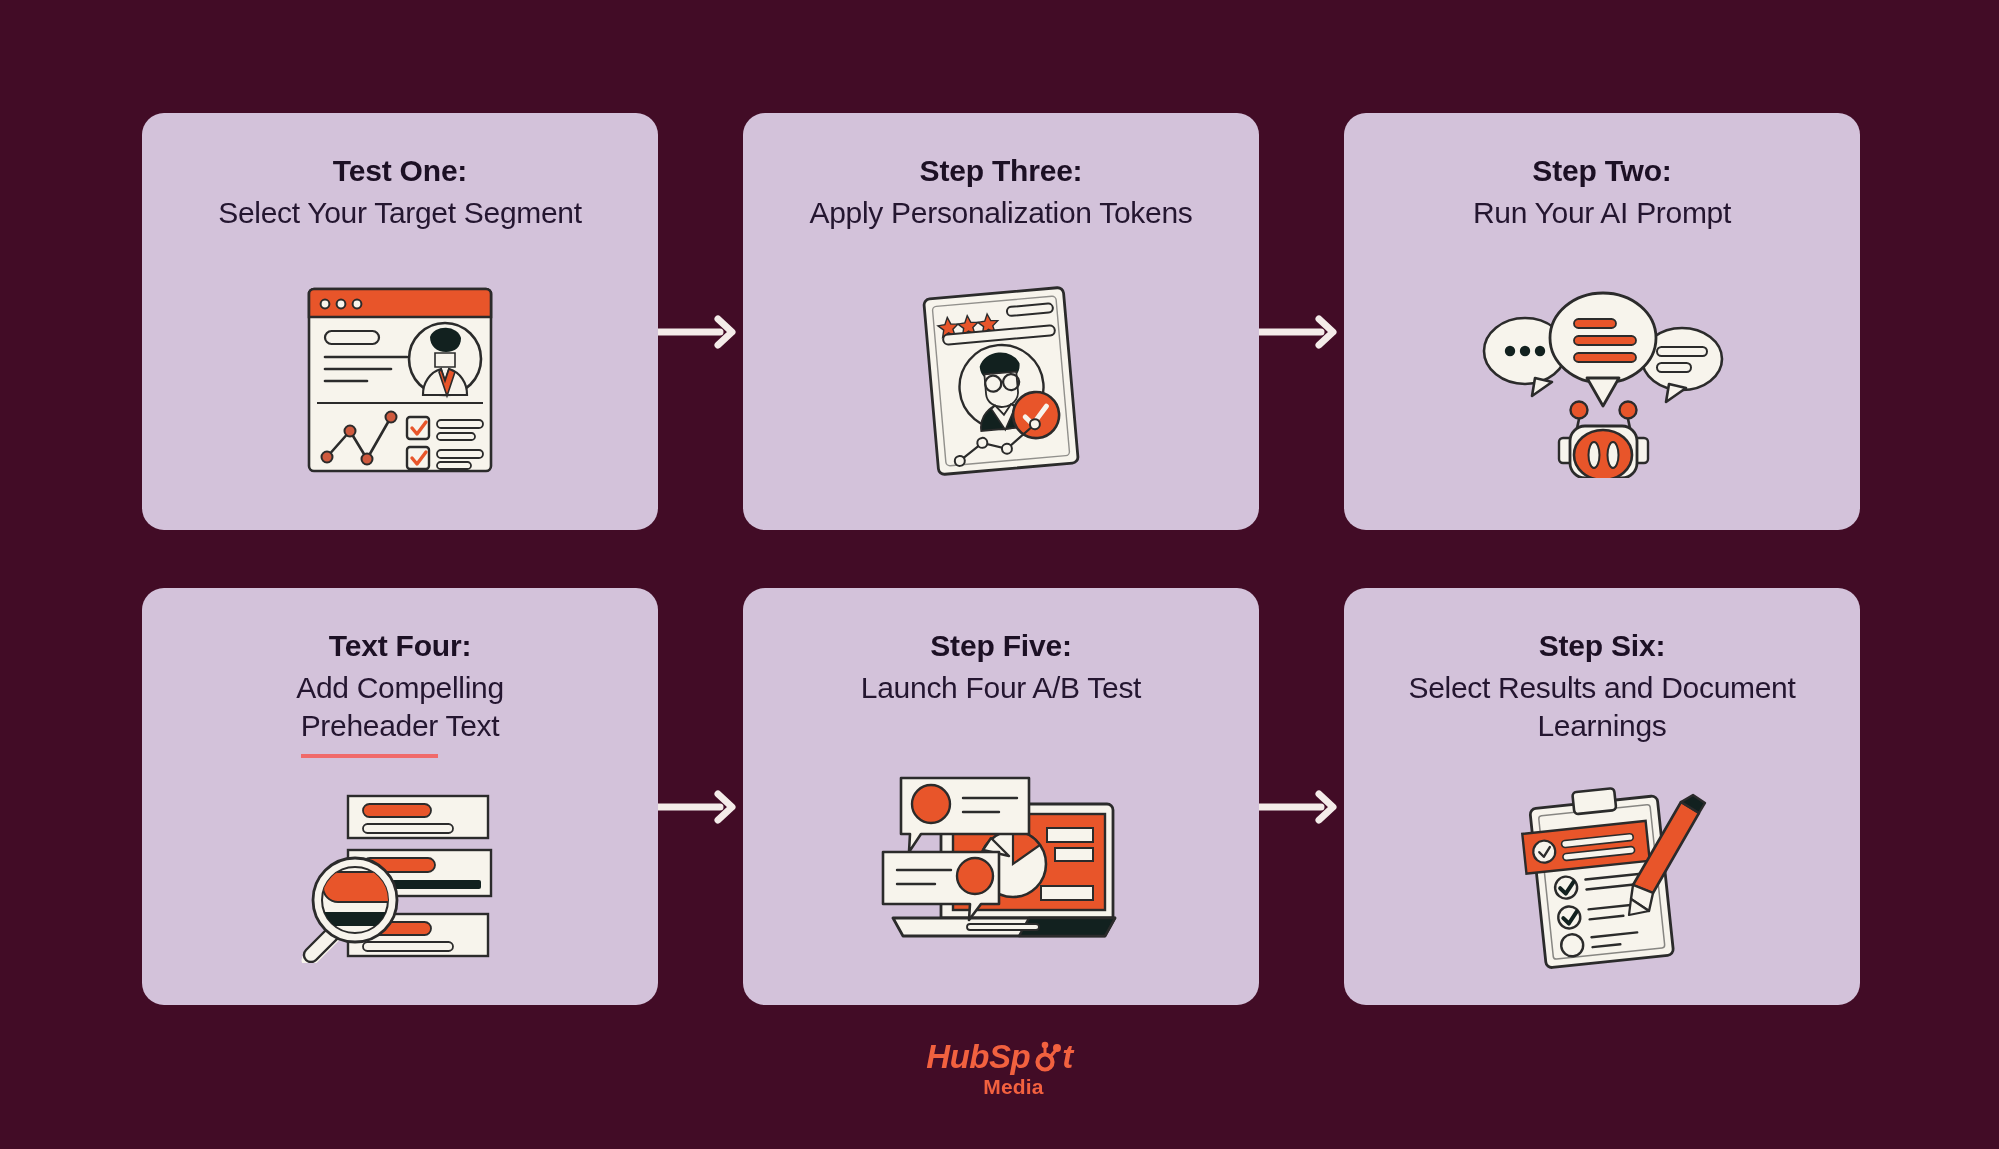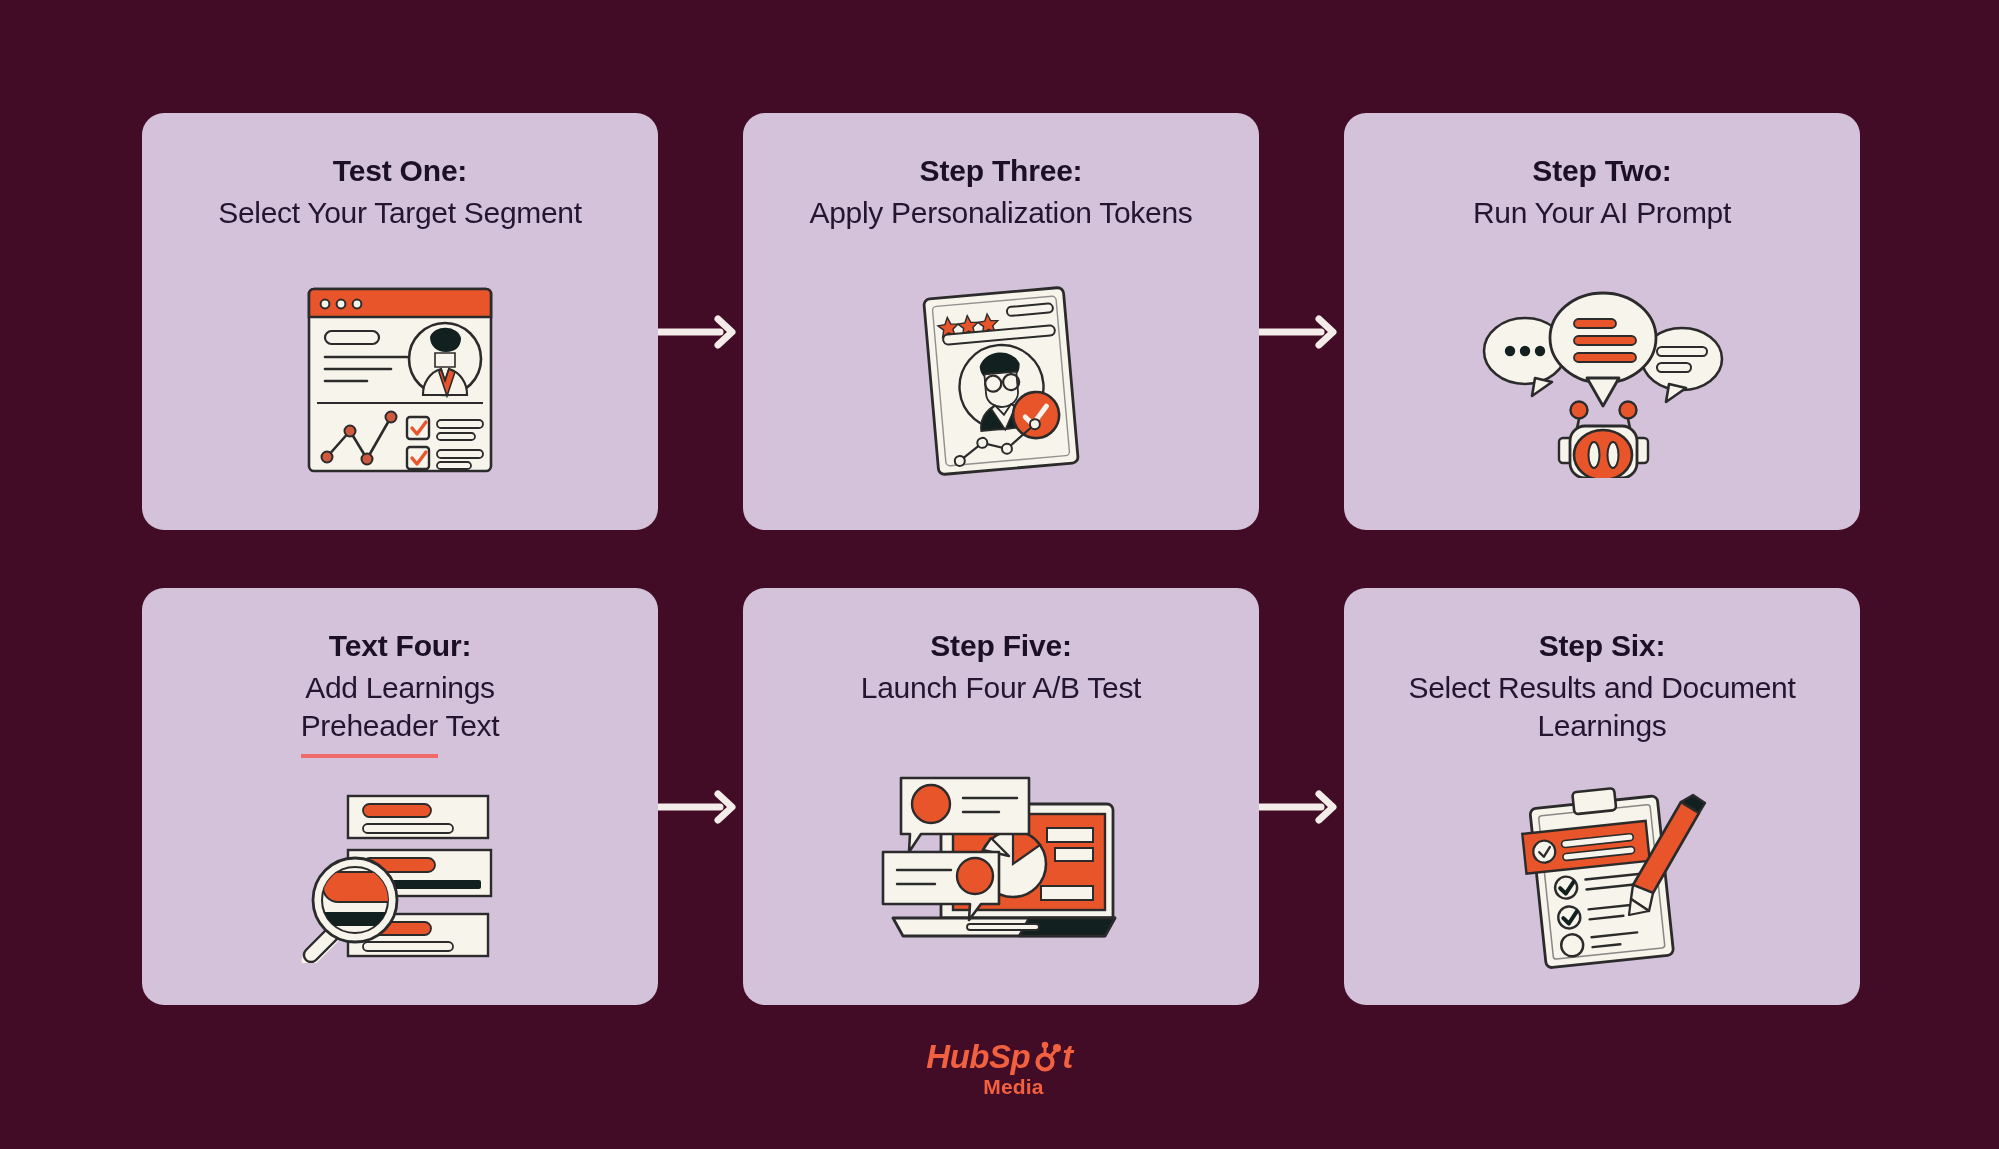--- a/index.html
+++ b/index.html
@@ -224,21 +224,21 @@
             <ellipse cx="117" cy="172" rx="5.5" ry="13" fill="#f7f4ec" stroke="#2b2b2b" stroke-width="2"></ellipse>
             <ellipse cx="136" cy="172" rx="5.5" ry="13" fill="#f7f4ec" stroke="#2b2b2b" stroke-width="2"></ellipse>
           </g>
         </svg>
       </div>
     </div>
 
     <div class="card">
       <div class="card-title">Text Four:</div>
       <div class="card-sub">
-        <span>Add Learnings</span><br>
+        <span>Add Compelling</span><br>
         <span class="u-mark">Preheader</span><span> Text</span>
       </div>
       <div class="art">
         <svg width="215" height="175" viewBox="0 0 215 175">
           <g>
             <rect x="55" y="8" width="140" height="42" fill="#f7f4ec" stroke="#2b2b2b" stroke-width="2.4"></rect>
             <rect x="70" y="16" width="68" height="13" rx="6.5" fill="#e8552a" stroke="#2b2b2b" stroke-width="1.8"></rect>
             <rect x="70" y="36" width="90" height="9" rx="4.5" fill="#f7f4ec" stroke="#2b2b2b" stroke-width="1.8"></rect>
           </g>
           <g>

